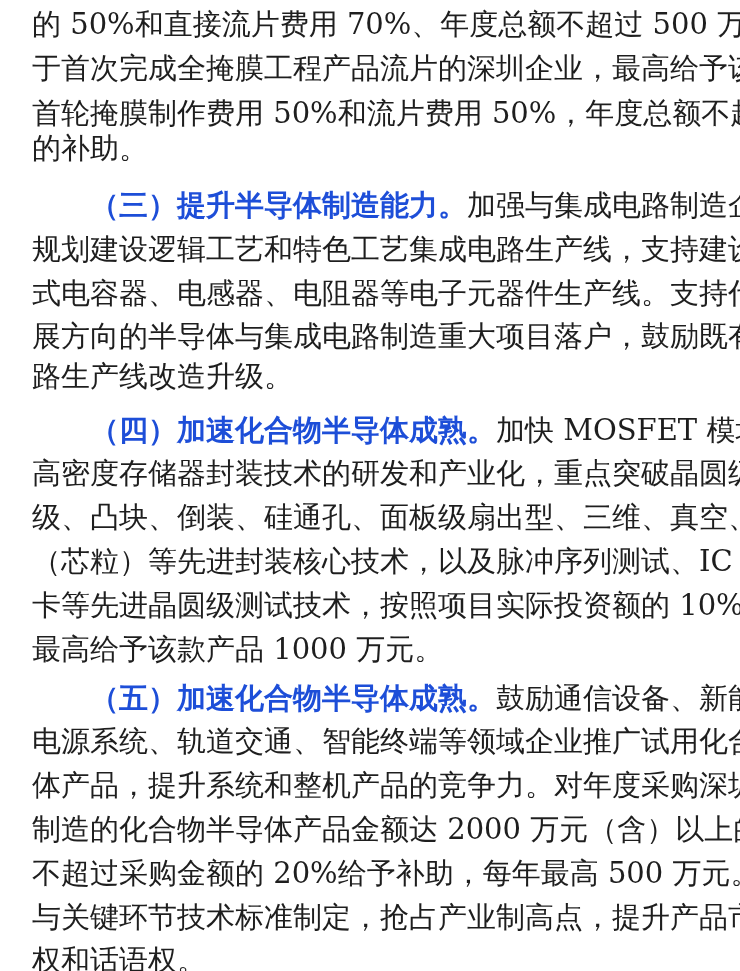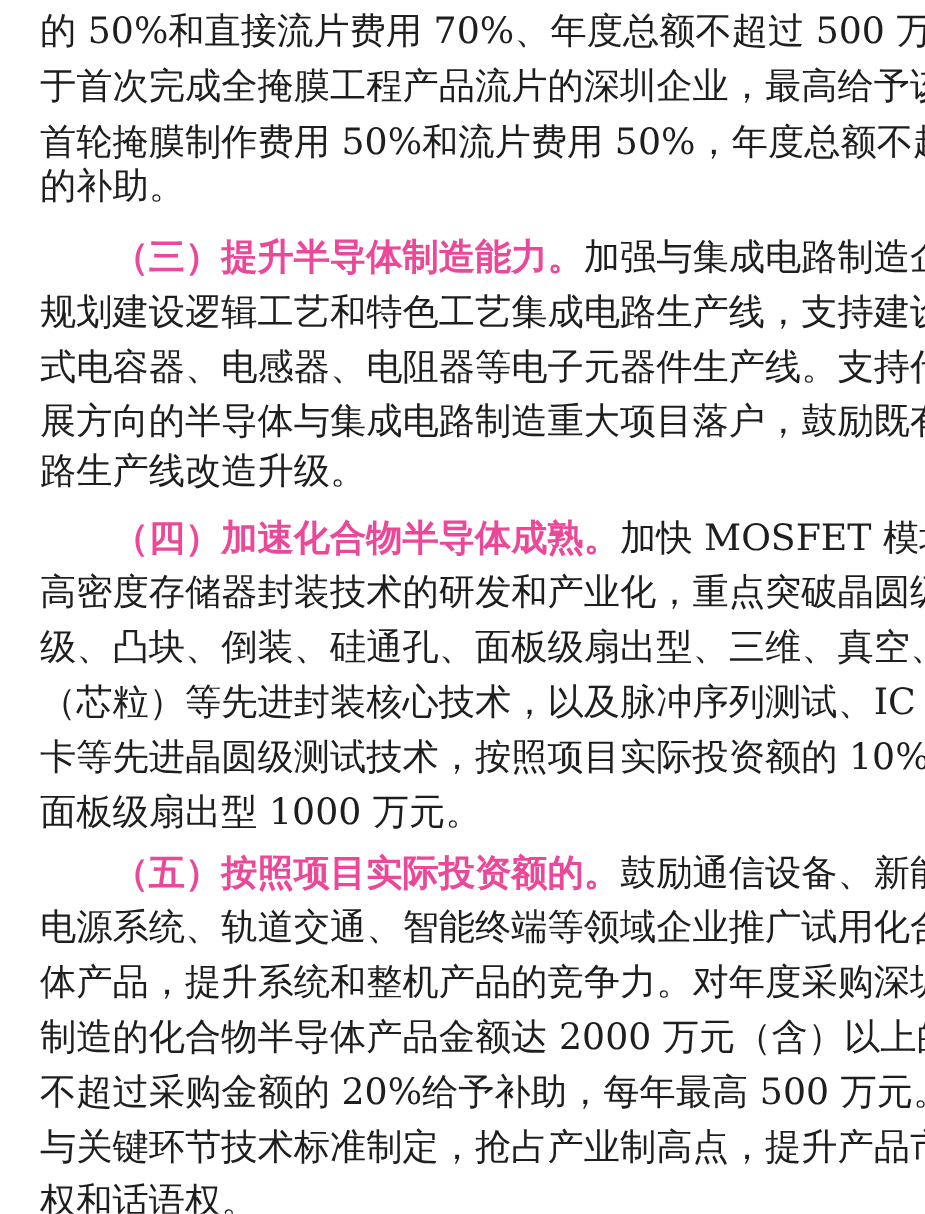--- a/index.html
+++ b/index.html
@@ -35,21 +35,21 @@
     }
     .line.last {
       text-align-last: left;
     }
     .line.indent {
       left: 58px;
       width: 630px;
     }
     .heading {
       font-weight: bold;
-      color: #ec4899;
+      color: #1d4ed8;
     }
     .body-text {
       font-weight: normal;
     }
   </style>
 </head>
 <body>
 
 <div class="page">
 
@@ -67,25 +67,25 @@
     <div class="line body-text" style="top:316px">展方向的半导体与集成电路制造重大项目落户，鼓励既有集成电</div>
     <div class="line body-text last" style="top:356px">路生产线改造升级。</div>
   </div>
 
   <div>
     <div class="line indent" style="top:410px"><span class="heading">（四）加速化合物半导体成熟。</span><span class="body-text">加快 MOSFET 模块等功率器件、</span></div>
     <div class="line body-text" style="top:453px">高密度存储器封装技术的研发和产业化，重点突破晶圆级、系统</div>
     <div class="line body-text" style="top:497px">级、凸块、倒装、硅通孔、面板级扇出型、三维、真空、Chiplet</div>
     <div class="line body-text" style="top:541px">（芯粒）等先进封装核心技术，以及脉冲序列测试、IC 集成探针</div>
     <div class="line body-text" style="top:585px">卡等先进晶圆级测试技术，按照项目实际投资额的 10%给予补助，</div>
-    <div class="line body-text last" style="top:629px">面板级扇出型 1000 万元。</div>
+    <div class="line body-text last" style="top:629px">最高给予该款产品 1000 万元。</div>
   </div>
 
   <div>
-    <div class="line indent" style="top:678px"><span class="heading">（五）按照项目实际投资额的。</span><span class="body-text">鼓励通信设备、新能源汽车、</span></div>
+    <div class="line indent" style="top:678px"><span class="heading">（五）加速化合物半导体成熟。</span><span class="body-text">鼓励通信设备、新能源汽车、</span></div>
     <div class="line body-text" style="top:721px">电源系统、轨道交通、智能终端等领域企业推广试用化合物半导</div>
     <div class="line body-text" style="top:765px">体产品，提升系统和整机产品的竞争力。对年度采购深圳设计或</div>
     <div class="line body-text" style="top:809px">制造的化合物半导体产品金额达 2000 万元（含）以上的企业，按</div>
     <div class="line body-text" style="top:853px">不超过采购金额的 20%给予补助，每年最高 500 万元。引导企业参</div>
     <div class="line body-text" style="top:897px">与关键环节技术标准制定，抢占产业制高点，提升产品市场主导</div>
     <div class="line body-text last" style="top:940px">权和话语权。</div>
   </div>
 
 </div>
 

